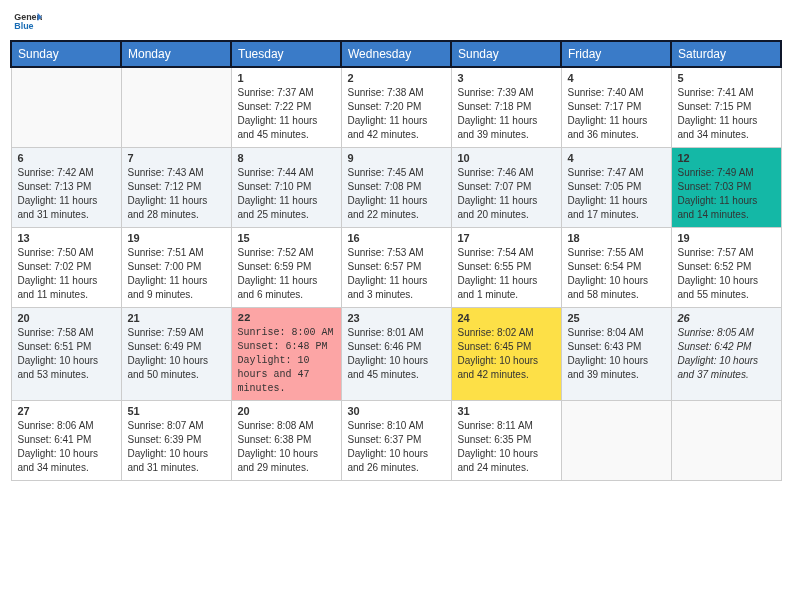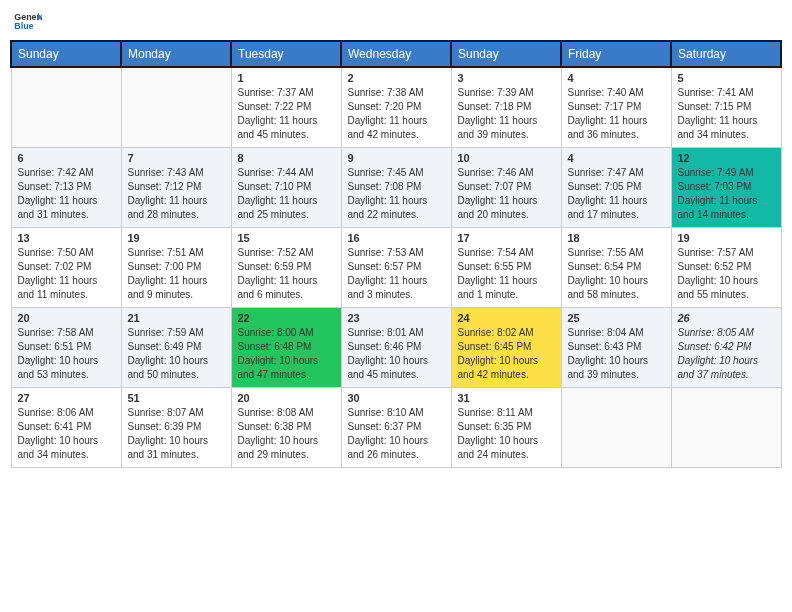--- a/index.html
+++ b/index.html
@@ -195,21 +195,21 @@
       </tr>
       <tr>
         <td style="background: rgb(240, 244, 248);">
           <span class="day-number">20</span>
           <div class="day-detail">Sunrise: 7:58 AM<br>Sunset: 6:51 PM<br>Daylight: 10 hours and 53 minutes.</div>
         </td>
         <td style="background: rgb(240, 244, 248);">
           <span class="day-number">21</span>
           <div class="day-detail">Sunrise: 7:59 AM<br>Sunset: 6:49 PM<br>Daylight: 10 hours and 50 minutes.</div>
         </td>
-        <td style="background: #22c55e;">
+        <td style="background: #fca5a5; font-family: Liberation Mono, monospace;">
           <span class="day-number">22</span>
           <div class="day-detail">Sunrise: 8:00 AM<br>Sunset: 6:48 PM<br>Daylight: 10 hours and 47 minutes.</div>
         </td>
         <td style="background: rgb(240, 244, 248);">
           <span class="day-number">23</span>
           <div class="day-detail">Sunrise: 8:01 AM<br>Sunset: 6:46 PM<br>Daylight: 10 hours and 45 minutes.</div>
         </td>
         <td style="background: #fde047;">
           <span class="day-number">24</span>
           <div class="day-detail">Sunrise: 8:02 AM<br>Sunset: 6:45 PM<br>Daylight: 10 hours and 42 minutes.</div>

